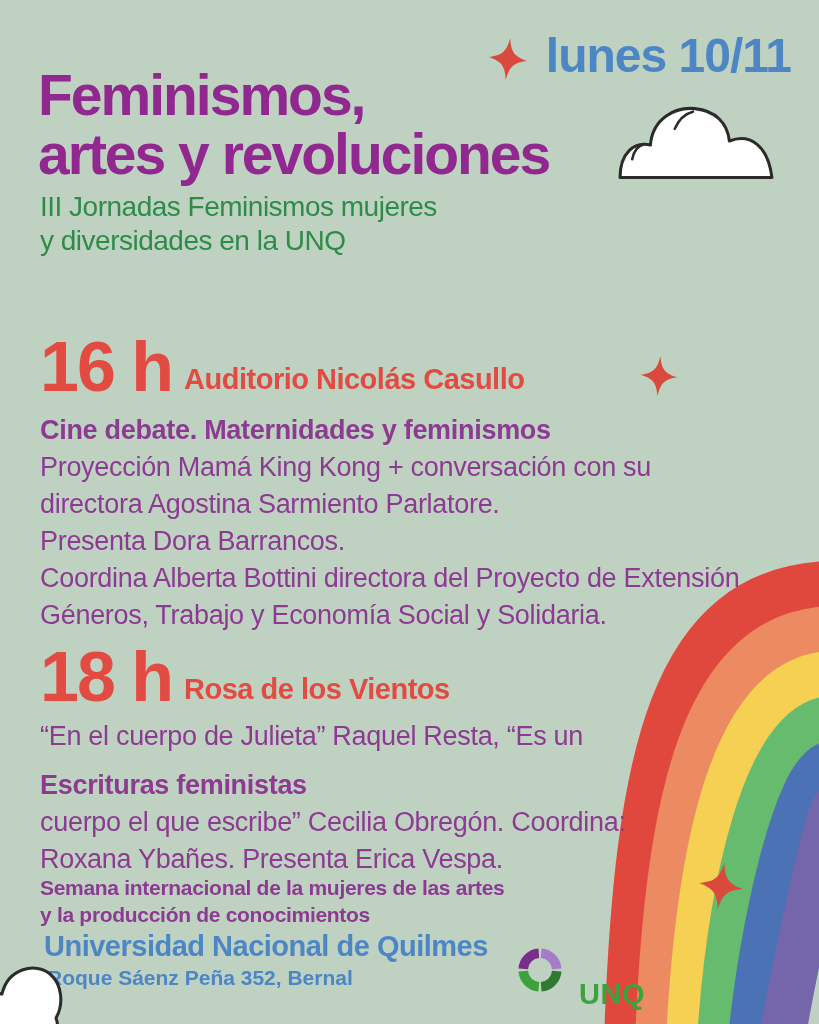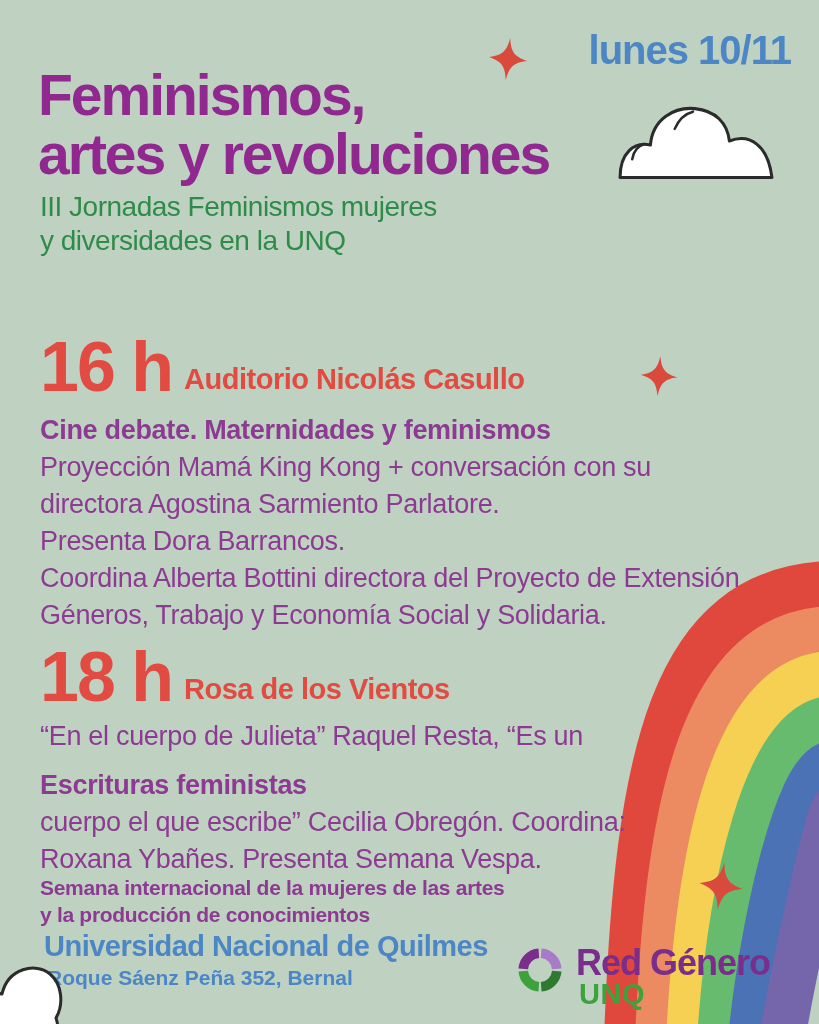--- a/index.html
+++ b/index.html
@@ -5,21 +5,21 @@
   html,body{margin:0;padding:0;background:#888;}
   .poster{
     position:relative; width:819px; height:1024px; overflow:hidden;
     background:var(--bg);
     font-family:"Liberation Sans", sans-serif;
   }
   .abs{position:absolute;}
   
   .date{
     position:absolute; top:28px; right:28px;
-    font-size:40px; font-weight:700; color:var(--blue); letter-spacing:-1px;
+    font-size:48px; font-weight:700; color:var(--blue); letter-spacing:-1px;
   }
   .title{
     position:absolute; left:38px; top:66px;
     font-size:57px; line-height:59px; font-weight:700;
     color:var(--title_purple); letter-spacing:-2px;
   }
   .subtitle{
     position:absolute; left:40px; top:190px;
     font-size:28px; line-height:34px; font-weight:400;
     color:var(--green); letter-spacing:-0.5px;
@@ -120,21 +120,21 @@
   </svg>
 
   <section class="event event-18">
     <div class="event-head">
       <span class="time">18 h</span>
       <span class="venue">Rosa de los Vientos</span>
     </div>
     <div class="line">“En el cuerpo de Julieta” Raquel Resta, “Es un</div>
     <div class="line bold">Escrituras feministas</div>
     <div class="line">cuerpo el que escribe” Cecilia Obregón. Coordina:</div>
-    <div class="line">Roxana Ybañes. Presenta Semana Vespa.</div>
+    <div class="line">Roxana Ybañes. Presenta Erica Vespa.</div>
   </section>
 
   <div class="week">
     <div>Semana internacional de la mujeres de las artes</div>
     <div>y la producción de conocimientos</div>
   </div>
 
   <div class="university">Universidad Nacional de Quilmes</div>
   <div class="address">Roque Sáenz Peña 352, Bernal</div>
 
@@ -146,16 +146,15 @@
   <svg class="abs" style="left:696px;top:856px;transform:rotate(8deg);" width="50" height="60" viewBox="0 0 100 100">
     <path d="M50 2 C55 34 64 43 94 50 C64 57 55 66 50 98 C45 66 36 57 6 50 C36 43 45 34 50 2 Z" fill="#d94a3c"></path>
   </svg>
 
   <svg class="abs" style="left:512px;top:942px;" width="56" height="56" viewBox="0 0 100 100">
     <path fill="none" stroke-width="17" d="M20.1 47.9 A30 30 0 0 1 47.9 20.1" stroke="#7b2d8b"></path>
     <path fill="none" stroke-width="17" d="M52.1 20.1 A30 30 0 0 1 79.9 47.9" stroke="#a87bc8"></path>
     <path fill="none" stroke-width="17" d="M79.9 52.1 A30 30 0 0 1 52.1 79.9" stroke="#2f7a30"></path>
     <path fill="none" stroke-width="17" d="M47.9 79.9 A30 30 0 0 1 20.1 52.1" stroke="#3da23c"></path>
   </svg>
-  <div class="logo-name">Red Género</div>
   <div class="logo-org">UNQ</div>
 
 </div>
 
 </body></html>

